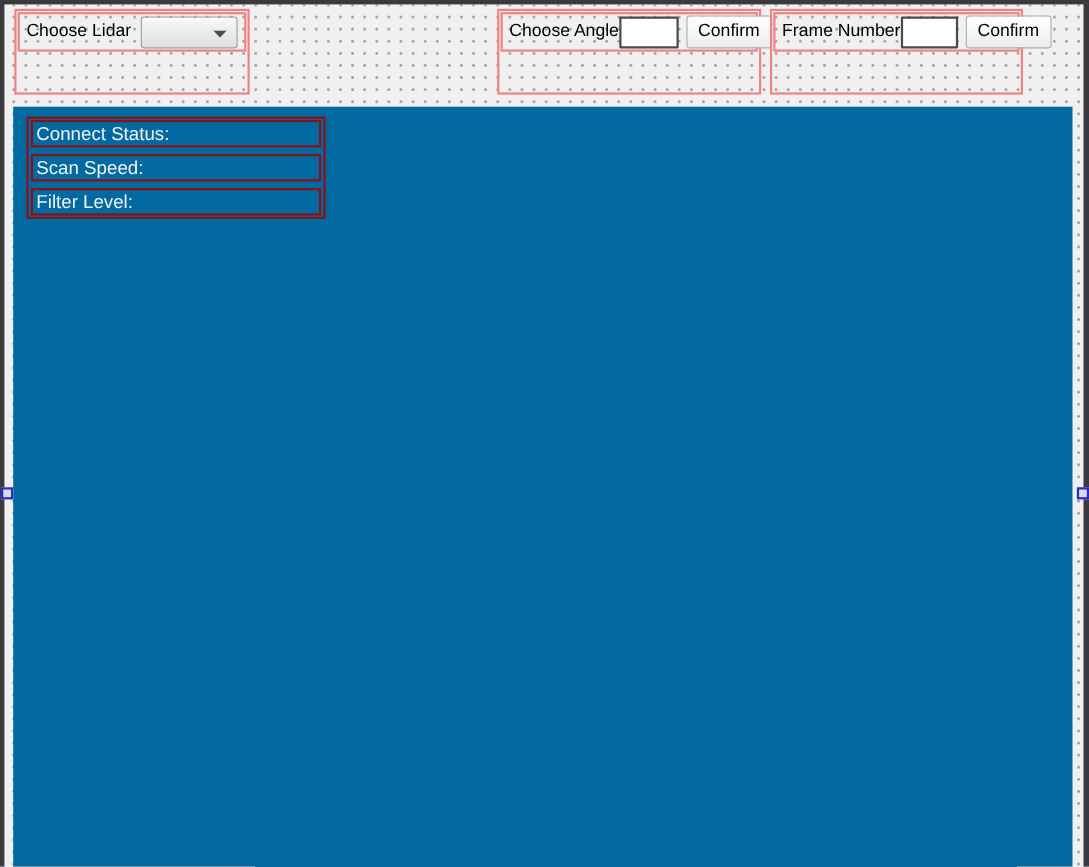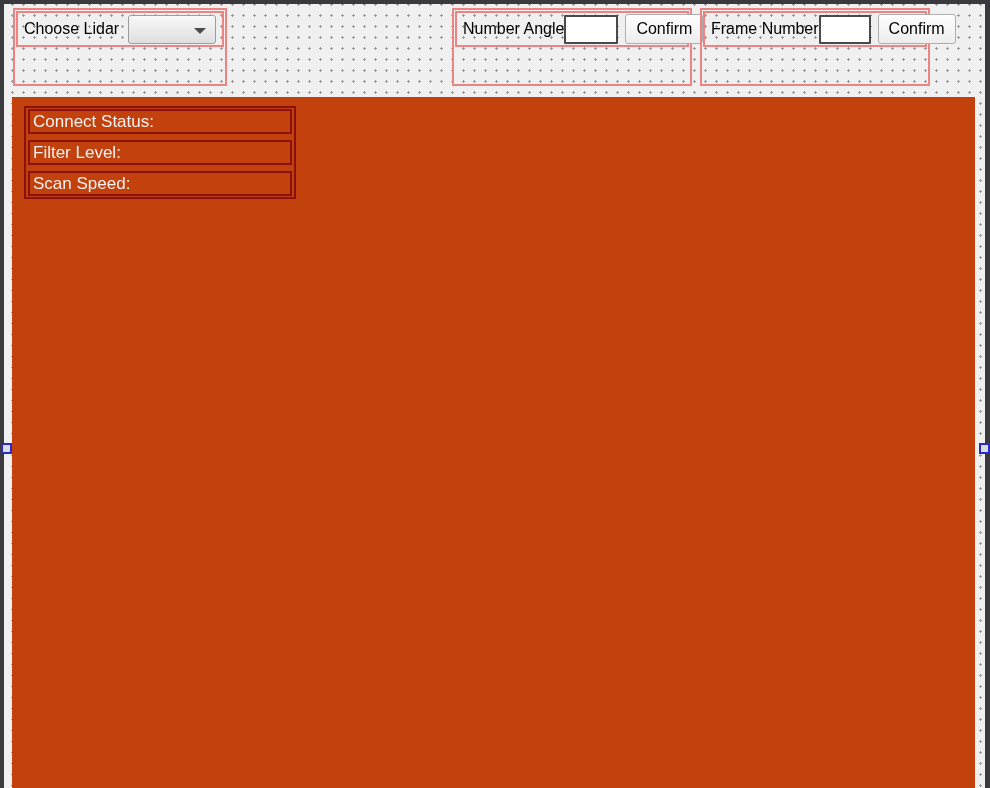--- a/index.html
+++ b/index.html
@@ -52,21 +52,21 @@
     height:30px; padding:0 10px; min-width:78px;
     background:linear-gradient(#fefefe, #ededed);
     border:1px solid #aeaeae; border-radius:3px;
     font-size:16px; color:#000; font-family:"Liberation Sans",sans-serif;
     margin-left:7px;
   }
 
   
   .viewport {
     position:absolute; left:12px; top:97px; width:963px; height:691px;
-    background:#c2410c; z-index:2;
+    background:#0369a1; z-index:2;
   }
 
   
   .status-panel {
     position:absolute; left:12px; top:9px; width:272px;
     border:2px solid #8b1111; padding:1px 2px;
   }
   .slabel {
     border:2px solid #8b1111; height:25px;
     color:#f1f1f1; font-size:17px; line-height:21px; padding-left:3px;
@@ -95,39 +95,39 @@
       <div class="combo">
         <span></span>
         <span class="combo-arrow"></span>
       </div>
     </div>
   </div>
 
 
   <div class="group" style="left:452px; width:240px;">
     <div class="group-row">
-      <span class="tlabel">Number Angle</span>
+      <span class="tlabel">Choose Angle</span>
       <input class="tinput auto" value="" style="">
       <button class="tbutton">Confirm</button>
     </div>
   </div>
 
   <div class="group" style="left:700px; width:230px;">
     <div class="group-row">
       <span class="tlabel">Frame Number</span>
       <input class="tinput auto" style="width: 52px;" value="">
       <button class="tbutton">Confirm</button>
     </div>
   </div>
 
   <div class="viewport">
     <div class="status-panel">
       <div class="slabel">Connect Status:</div>
+      <div class="slabel">Scan Speed:</div>
       <div class="slabel">Filter Level:</div>
-      <div class="slabel">Scan Speed:</div>
     </div>
   </div>
 
   <div class="frame-top"></div>
   <div class="frame-left"></div>
   <div class="frame-right"></div>
 
   <div class="handle handle-left"></div>
   <div class="handle handle-right"></div>
 

